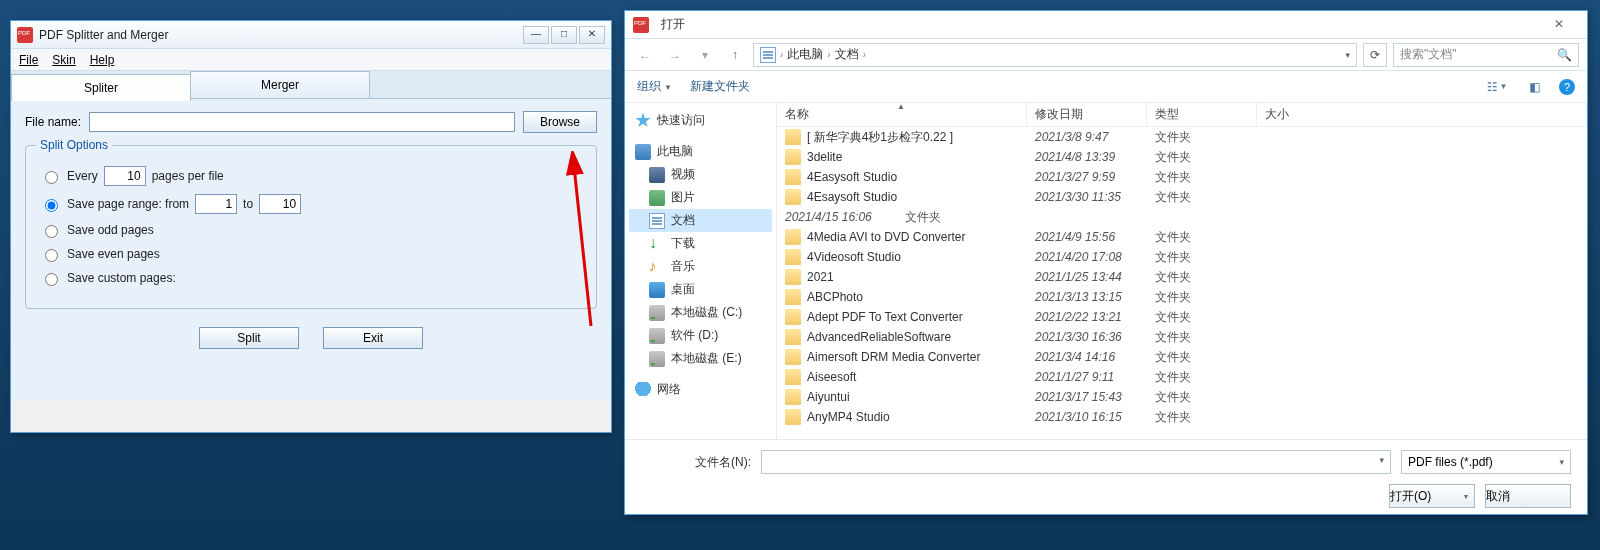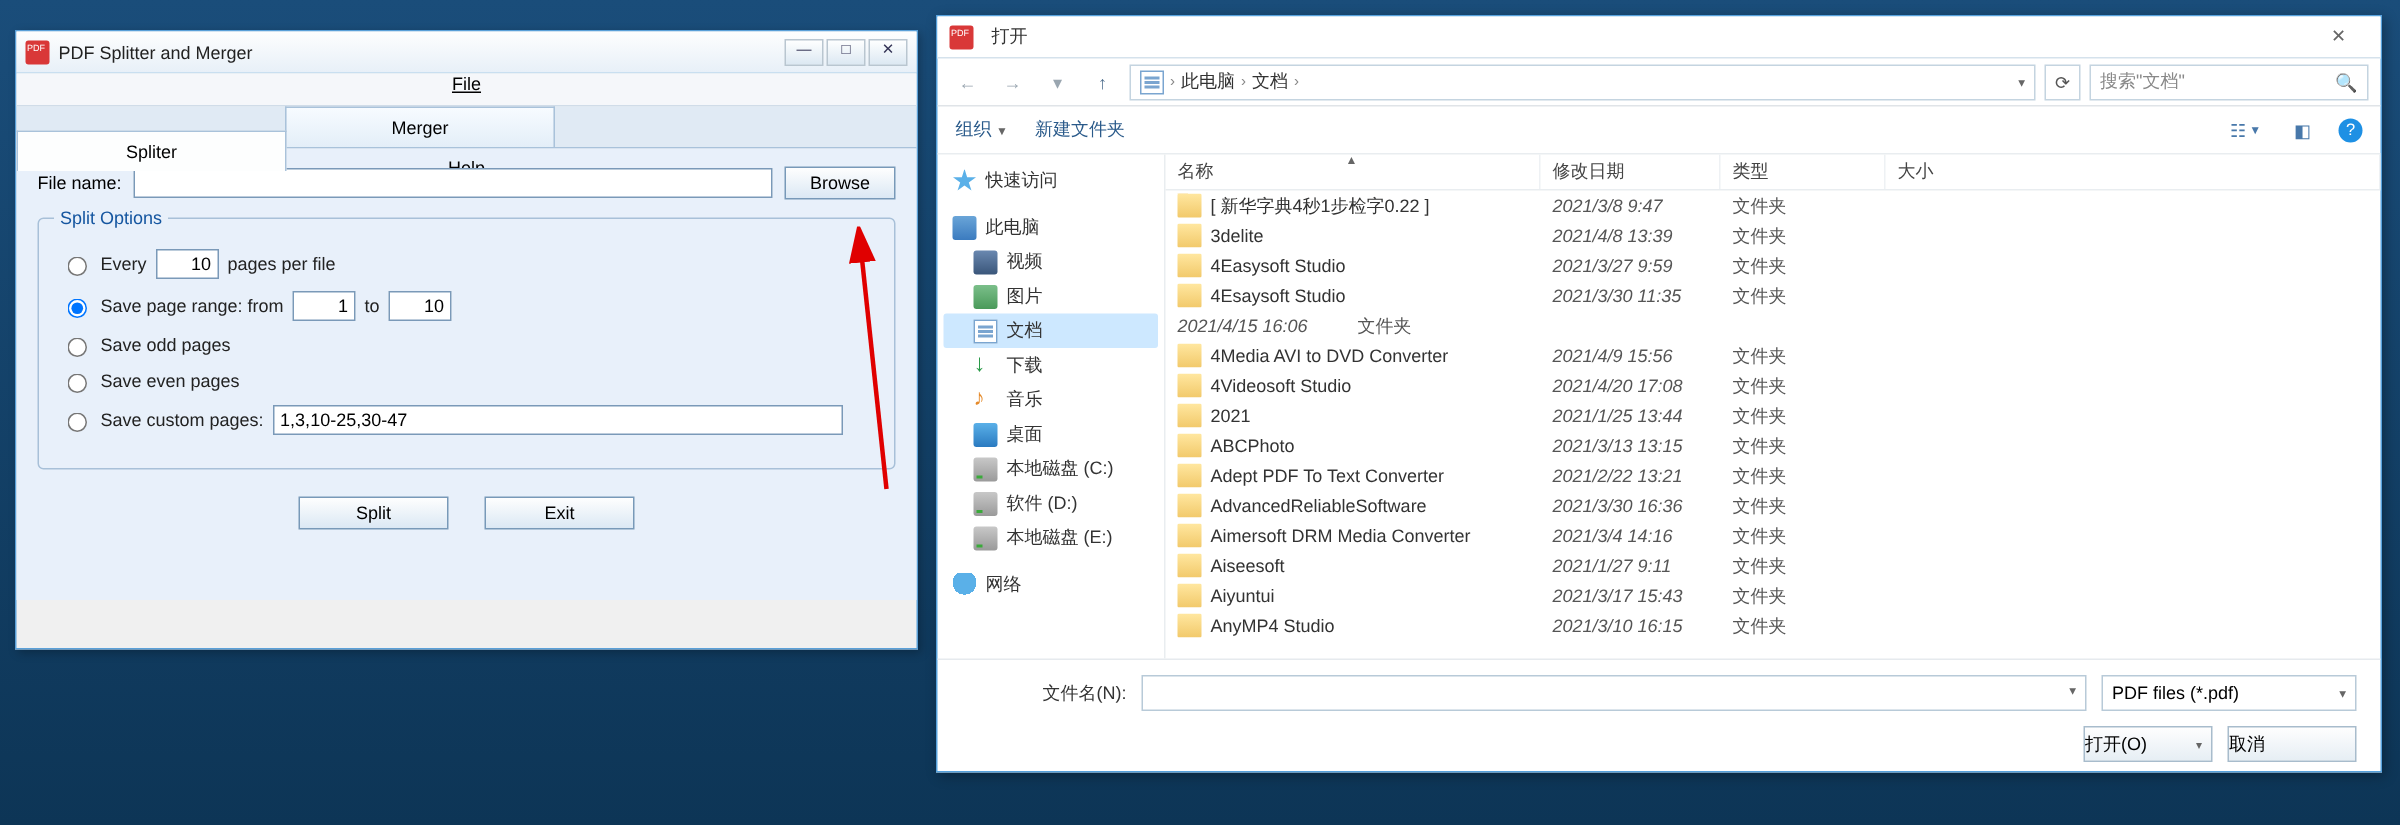--- a/index.html
+++ b/index.html
@@ -9,26 +9,26 @@
   .win-pdf { position: absolute; left: 10px; top: 20px; width: 602px; height: 413px;
              background: #f0f0f0; border: 1px solid #5aa0d8; box-shadow: 2px 2px 6px rgba(0,0,0,.25); }
   .pdf-titlebar { height: 28px; background: linear-gradient(#fdfefe,#e8f0f8); border-bottom: 1px solid #c9dff0;
                   display: flex; align-items: center; padding: 0 6px; }
   .pdf-icon { width: 16px; height: 16px; background: #d93838; border-radius: 2px; margin-right: 6px; position: relative; }
   .pdf-icon::after { content: "PDF"; color:#fff; font-size:6px; position:absolute; top:3px; left:1px; }
   .pdf-title { flex: 1; color: #222; }
   .pdf-winbtn { width: 26px; height: 18px; border: 1px solid #b9c6d0; background: linear-gradient(#feffff,#dce8f2);
                 margin-left: 2px; text-align: center; line-height: 14px; font-size: 10px; color:#335; cursor:pointer; }
   .pdf-menubar { height: 22px; display: flex; align-items: center; padding: 0 8px; gap: 14px; border-bottom: 1px solid #d0dce8;
-                 background:#f5f7fa;flex-direction:column; }
+                 background:#f5f7fa; }
   .pdf-menubar span { text-decoration: underline; color:#000; cursor:pointer; }
   .pdf-tabs { display: flex; background:#e0eaf4; border-bottom:1px solid #a9c2da; }
   .pdf-tab { width: 180px; text-align:center; padding:6px 0; border:1px solid #a9c2da; border-bottom:none;
              background:linear-gradient(#f7fbff,#e3eef8); margin-right:-1px; cursor:pointer; }
-  .pdf-tab.active { background:#fdfefe; position:relative; top:16px; }
+  .pdf-tab.active { background:#fdfefe; position:relative; top:3px; }
   .pdf-body { padding: 12px 14px; background: #e8f0fa; height: calc(100% - 110px); }
   .row-filename { display:flex; align-items:center; gap:8px; margin-bottom:12px; }
   .row-filename input[type=text] { flex:1; height:20px; border:1px solid #7a99b8; background:#fff; padding:0 4px; }
   .btn { height:22px; border:1px solid #7899b8; background:linear-gradient(#fefefe,#dbe8f4); padding:0 16px; cursor:pointer; }
   .fieldset { border:1px solid #a8c0d8; border-radius:4px; padding:12px 14px 14px; position:relative; background:#e8f0fa;}
   .fieldset .legend { position:absolute; top:-8px; left:10px; background:#e8f0fa; padding:0 4px; color:#1556a0;text-align:right; }
   .opt-row { display:flex; align-items:center; gap:6px; margin:8px 0; color:#222; }
   .numbox { width:42px; height:20px; border:1px solid #7a99b8; text-align:right; padding:0 4px; }
   .widebox { width:380px; height:20px; border:1px solid #7a99b8; padding:0 4px; }
   .pdf-footer { display:flex; justify-content:center; gap:24px; margin-top:18px; }
@@ -154,21 +154,20 @@
       </div>
 
       <div class="opt-row">
         <input type="radio" name="sp" style="">
         <span>Save even pages</span>
       </div>
 
       <div class="opt-row">
         <input type="radio" name="sp" style="">
         <span>Save custom pages:</span>
-        <input class="widebox" value="1,3,10-25,30-47" style="">
       </div>
     </div>
 
     <div class="pdf-footer">
       <button class="btn">Split</button>
       <button class="btn">Exit</button>
     </div>
   </div>
 
   <svg class="arrow" viewBox="0 0 100 180">

